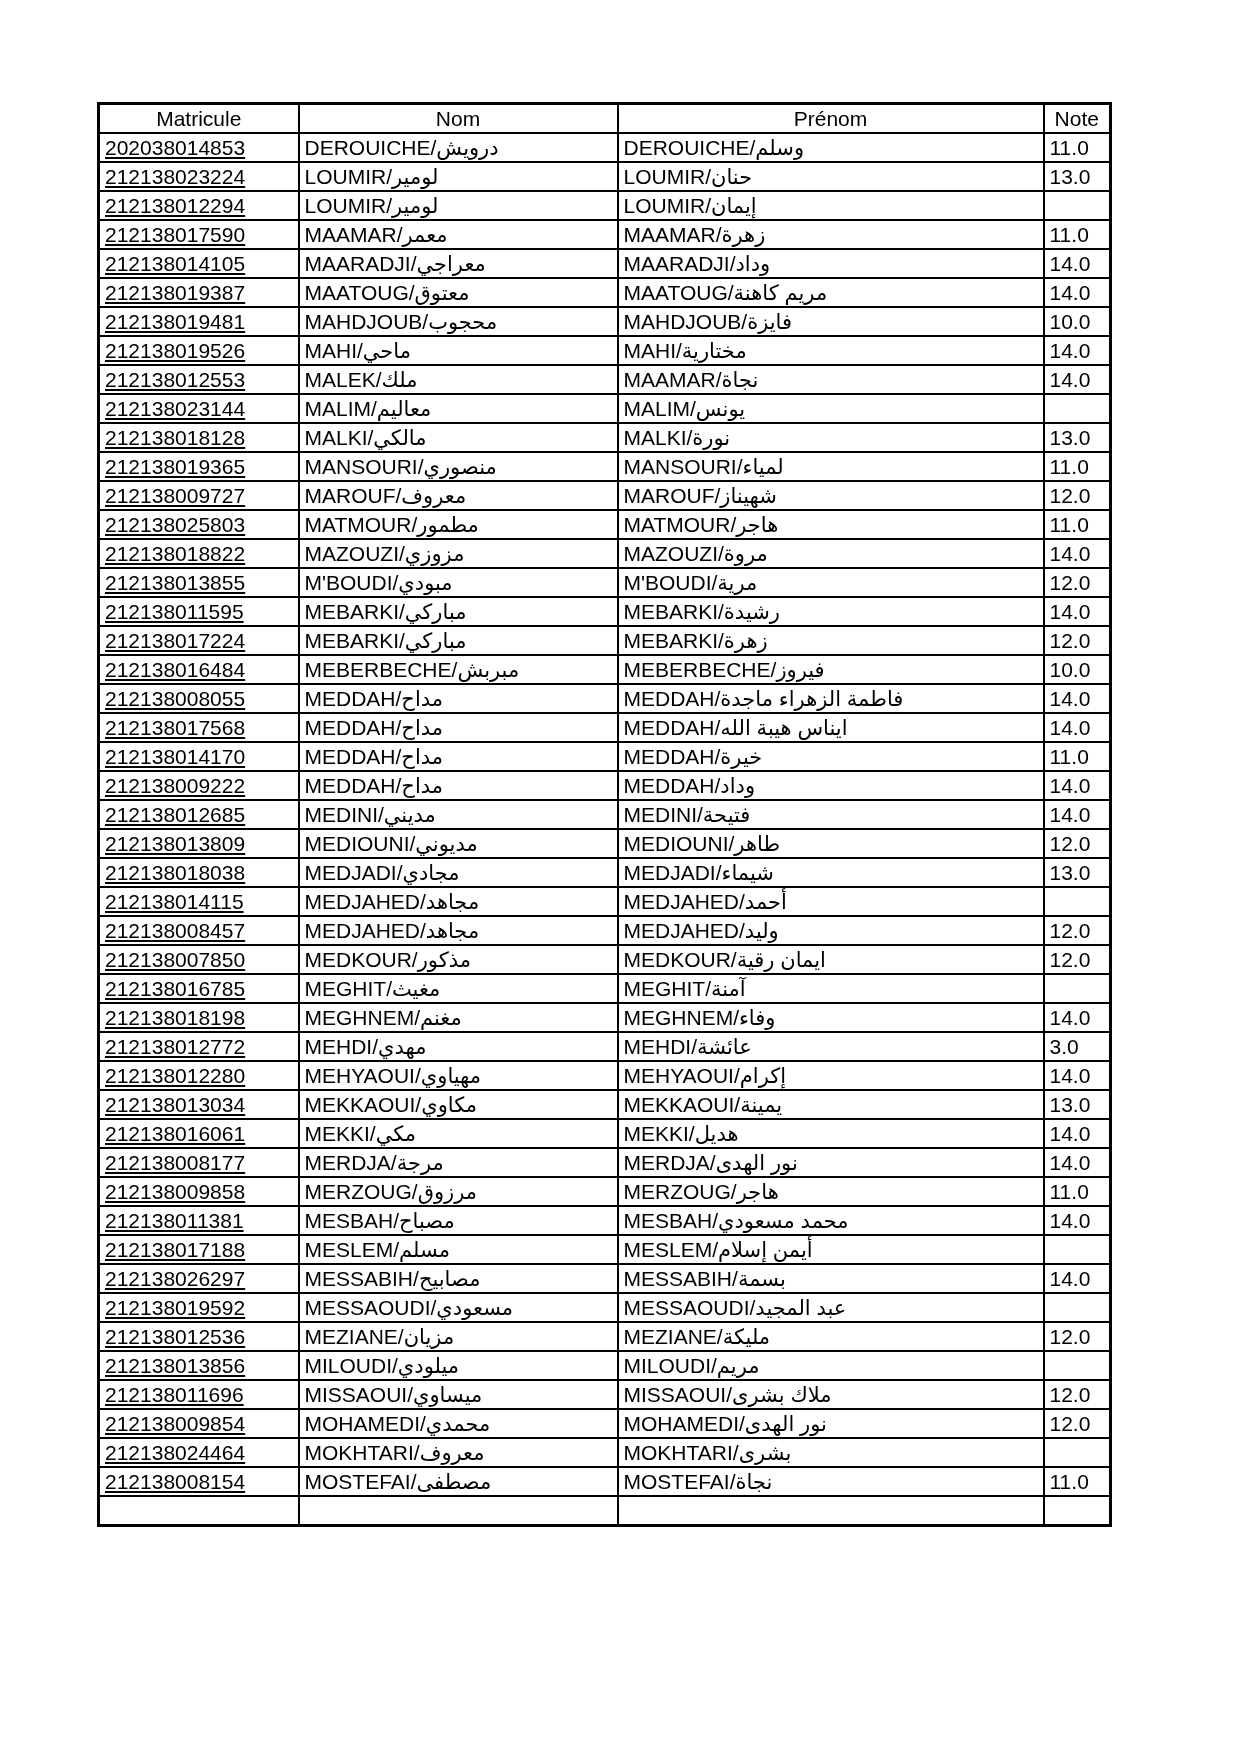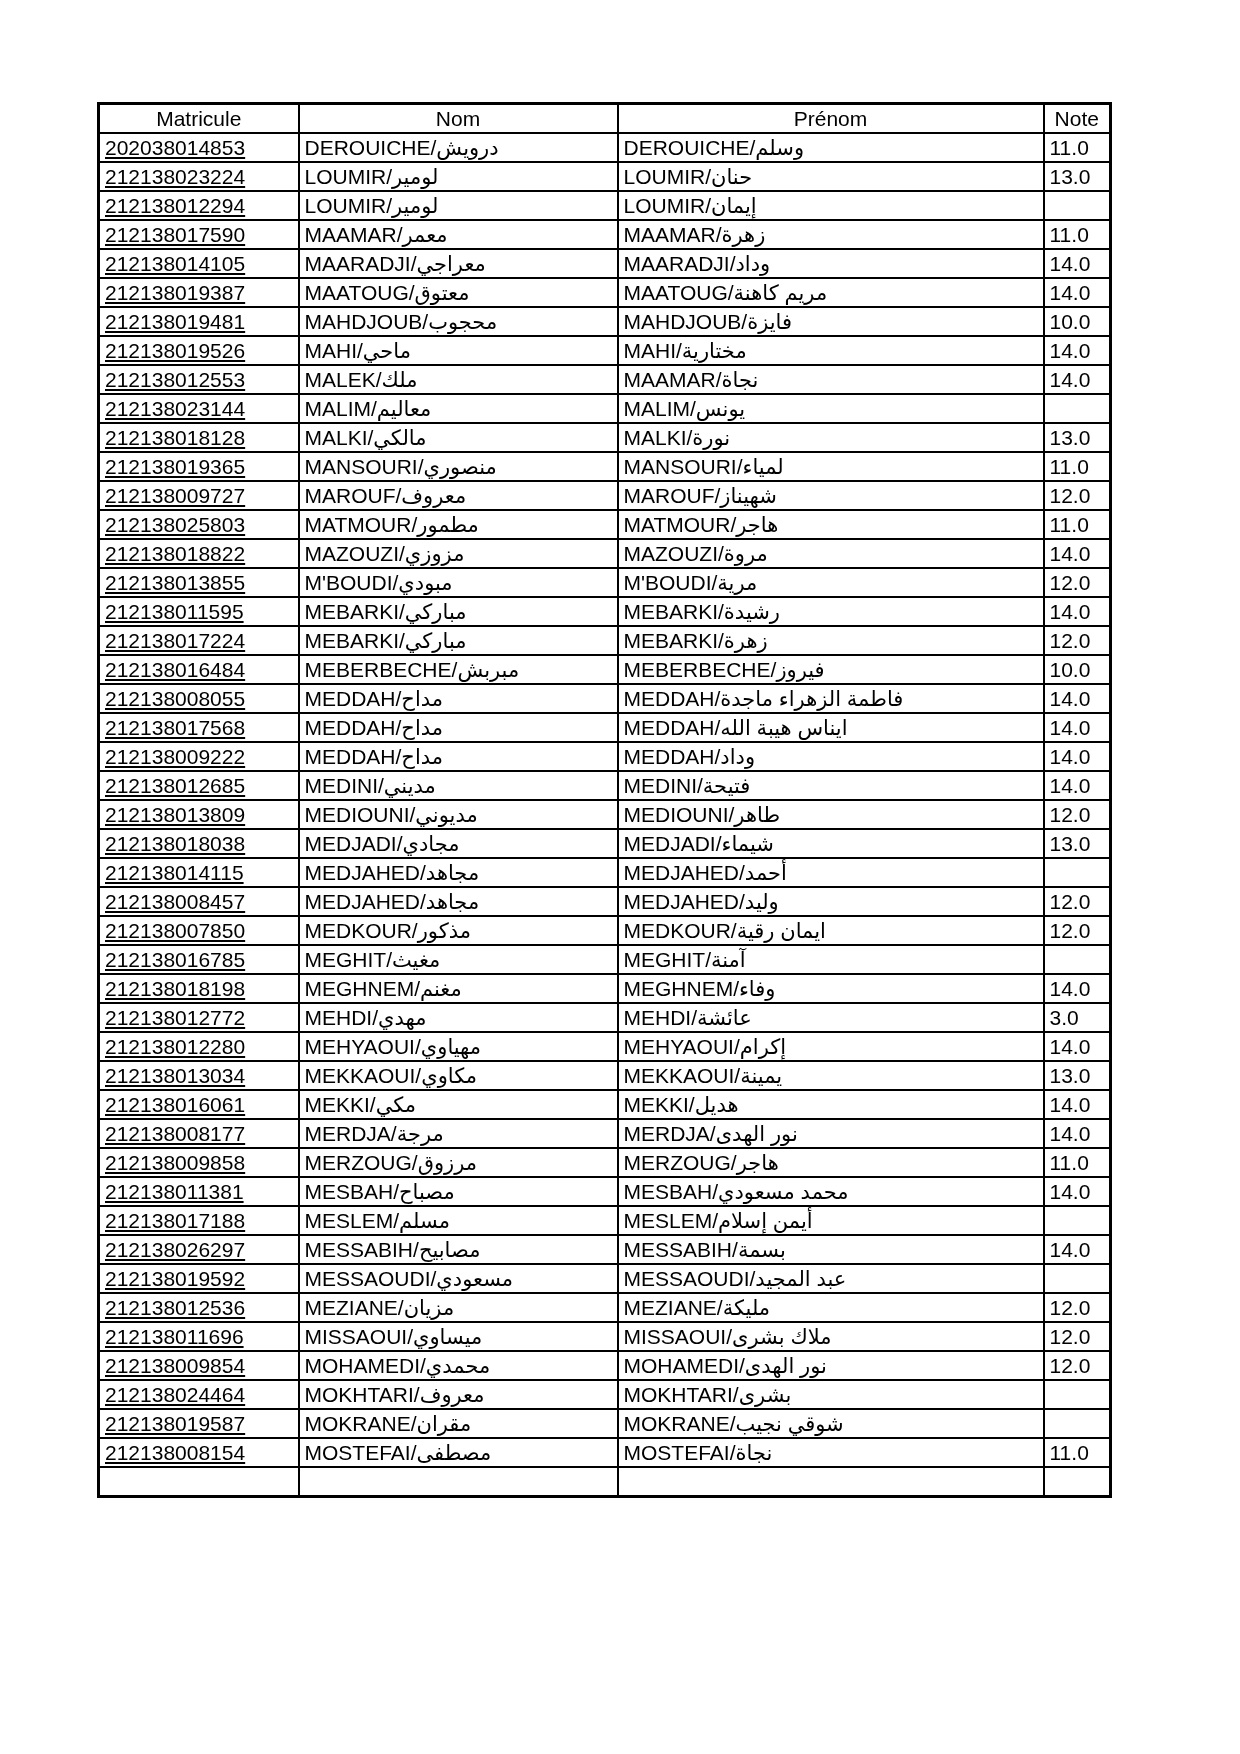--- a/index.html
+++ b/index.html
@@ -199,20 +199,26 @@
           <td class="col-prenom">MEDDAH/فاطمة الزهراء ماجدة</td>
           <td class="col-note">14.0</td>
         </tr>
         <tr>
           <td class="col-matricule">212138017568</td>
           <td class="col-nom">MEDDAH/مداح</td>
           <td class="col-prenom">MEDDAH/ايناس هيبة الله</td>
           <td class="col-note">14.0</td>
         </tr>
         <tr>
+          <td class="col-matricule">212138014170</td>
+          <td class="col-nom">MEDDAH/مداح</td>
+          <td class="col-prenom">MEDDAH/خيرة</td>
+          <td class="col-note">11.0</td>
+        </tr>
+        <tr>
           <td class="col-matricule">212138009222</td>
           <td class="col-nom">MEDDAH/مداح</td>
           <td class="col-prenom">MEDDAH/وداد</td>
           <td class="col-note">14.0</td>
         </tr>
         <tr>
           <td class="col-matricule">212138012685</td>
           <td class="col-nom">MEDINI/مديني</td>
           <td class="col-prenom">MEDINI/فتيحة</td>
           <td class="col-note">14.0</td>
@@ -319,41 +325,41 @@
           <td class="col-prenom">MESSAOUDI/عبد المجيد</td>
           <td class="col-note"></td>
         </tr>
         <tr>
           <td class="col-matricule">212138012536</td>
           <td class="col-nom">MEZIANE/مزيان</td>
           <td class="col-prenom">MEZIANE/مليكة</td>
           <td class="col-note">12.0</td>
         </tr>
         <tr>
+          <td class="col-matricule">212138013856</td>
+          <td class="col-nom">MILOUDI/ميلودي</td>
+          <td class="col-prenom">MILOUDI/مريم</td>
+          <td class="col-note"></td>
+        </tr>
+        <tr>
           <td class="col-matricule">212138011696</td>
           <td class="col-nom">MISSAOUI/ميساوي</td>
           <td class="col-prenom">MISSAOUI/ملاك بشرى</td>
           <td class="col-note">12.0</td>
         </tr>
         <tr>
           <td class="col-matricule">212138009854</td>
           <td class="col-nom">MOHAMEDI/محمدي</td>
           <td class="col-prenom">MOHAMEDI/نور الهدى</td>
           <td class="col-note">12.0</td>
         </tr>
         <tr>
           <td class="col-matricule">212138024464</td>
           <td class="col-nom">MOKHTARI/معروف</td>
           <td class="col-prenom">MOKHTARI/بشرى</td>
-          <td class="col-note"></td>
-        </tr>
-        <tr>
-          <td class="col-matricule">212138019587</td>
-          <td class="col-nom">MOKRANE/مقران</td>
-          <td class="col-prenom">MOKRANE/شوقي نجيب</td>
           <td class="col-note"></td>
         </tr>
         <tr>
           <td class="col-matricule">212138008154</td>
           <td class="col-nom">MOSTEFAI/مصطفى</td>
           <td class="col-prenom">MOSTEFAI/نجاة</td>
           <td class="col-note">11.0</td>
         </tr>
         <tr>
           <td class="col-matricule"></td>

